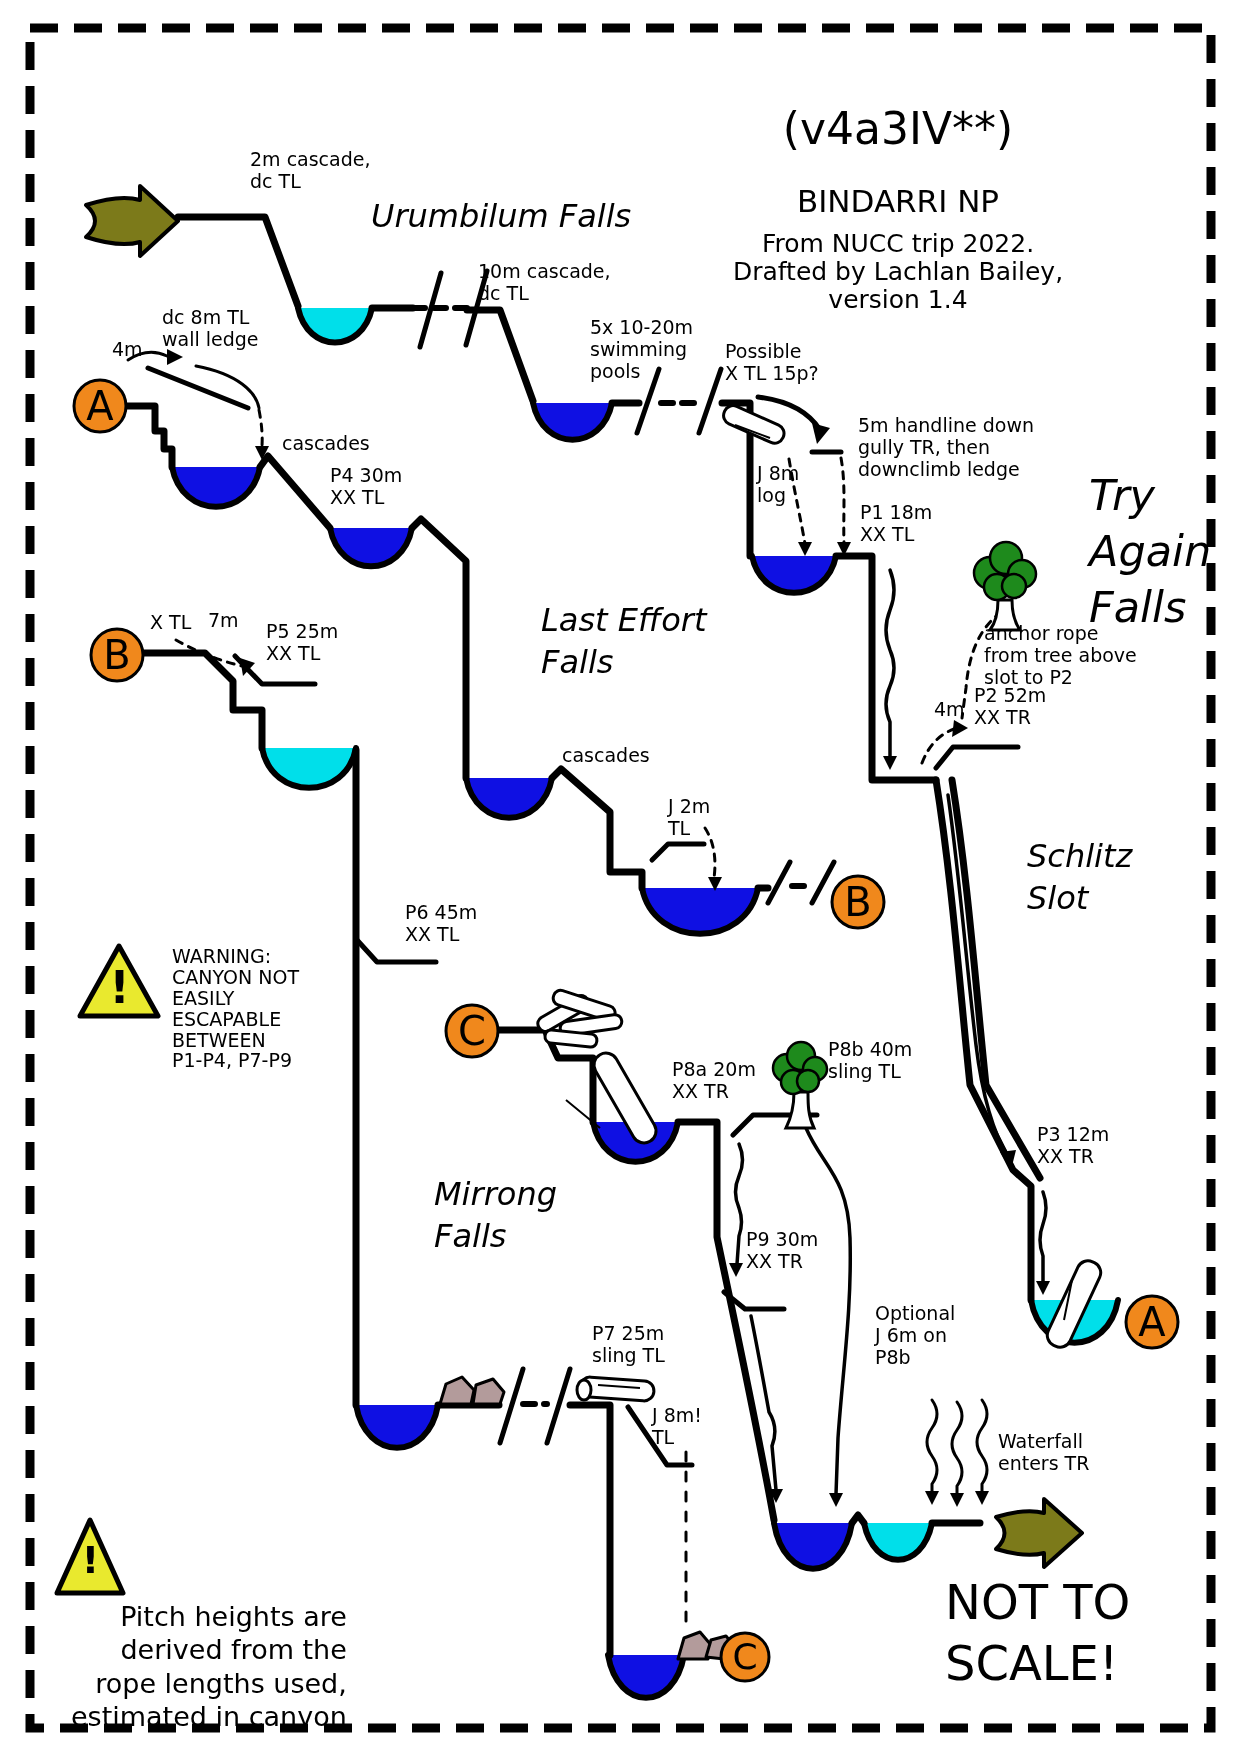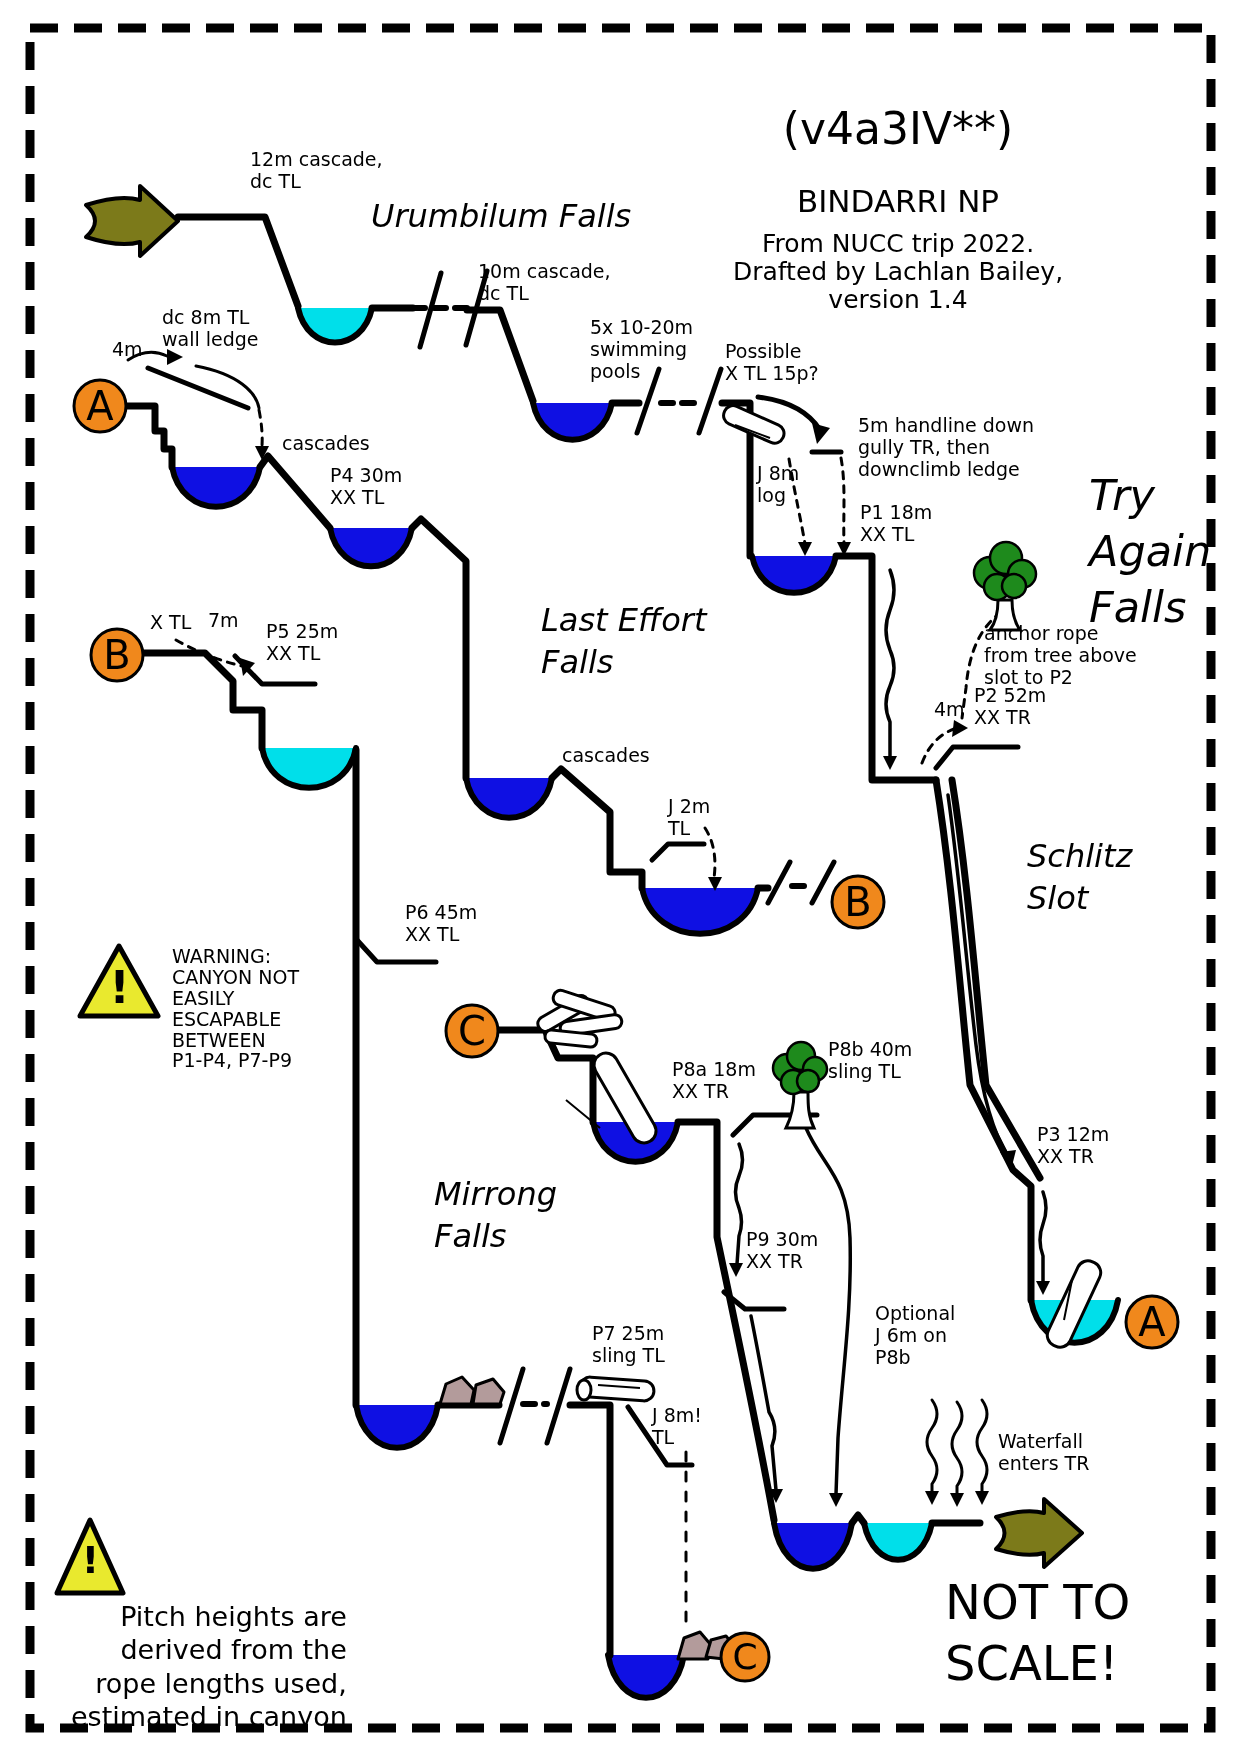--- a/index.html
+++ b/index.html
@@ -224,21 +224,21 @@
   <div class="falls" style="left:497px;top:600px">Last Effort
 Falls</div>
   <div class="falls" style="left:1045px;top:468px;font-size:43px">Try
 Again
 Falls</div>
   <div class="falls" style="left:983px;top:836px">Schlitz
 Slot</div>
   <div class="falls" style="left:390px;top:1174px">Mirrong
 Falls</div>
 
-  <div class="lbl" style="left:250px;top:148px">12m cascade,
+  <div class="lbl" style="left:250px;top:148px">2m cascade,
 dc TL</div>
   <div class="lbl" style="left:478px;top:260px">10m cascade,
 dc TL</div>
   <div class="lbl" style="left:590px;top:316px">5x 10-20m
 swimming
 pools</div>
   <div class="lbl" style="left:725px;top:340px">Possible
 X TL 15p?</div>
   <div class="lbl" style="left:858px;top:414px">5m handline down
 gully TR, then
@@ -267,21 +267,21 @@
   <div class="lbl" style="left:266px;top:620px">P5 25m
 XX TL</div>
   <div class="lbl" style="left:405px;top:901px">P6 45m
 XX TL</div>
   <div class="warnblock">WARNING:
 CANYON NOT
 EASILY
 ESCAPABLE
 BETWEEN
 P1-P4, P7-P9</div>
-  <div class="lbl" style="left:672px;top:1058px">P8a 18m
+  <div class="lbl" style="left:672px;top:1058px">P8a 20m
 XX TR</div>
   <div class="lbl" style="left:828px;top:1038px">P8b 40m
 sling TL</div>
   <div class="lbl" style="left:746px;top:1228px">P9 30m
 XX TR</div>
   <div class="lbl" style="left:1037px;top:1123px">P3 12m
 XX TR</div>
   <div class="lbl" style="left:592px;top:1322px">P7 25m
 sling TL</div>
   <div class="lbl" style="left:652px;top:1404px">J 8m!

